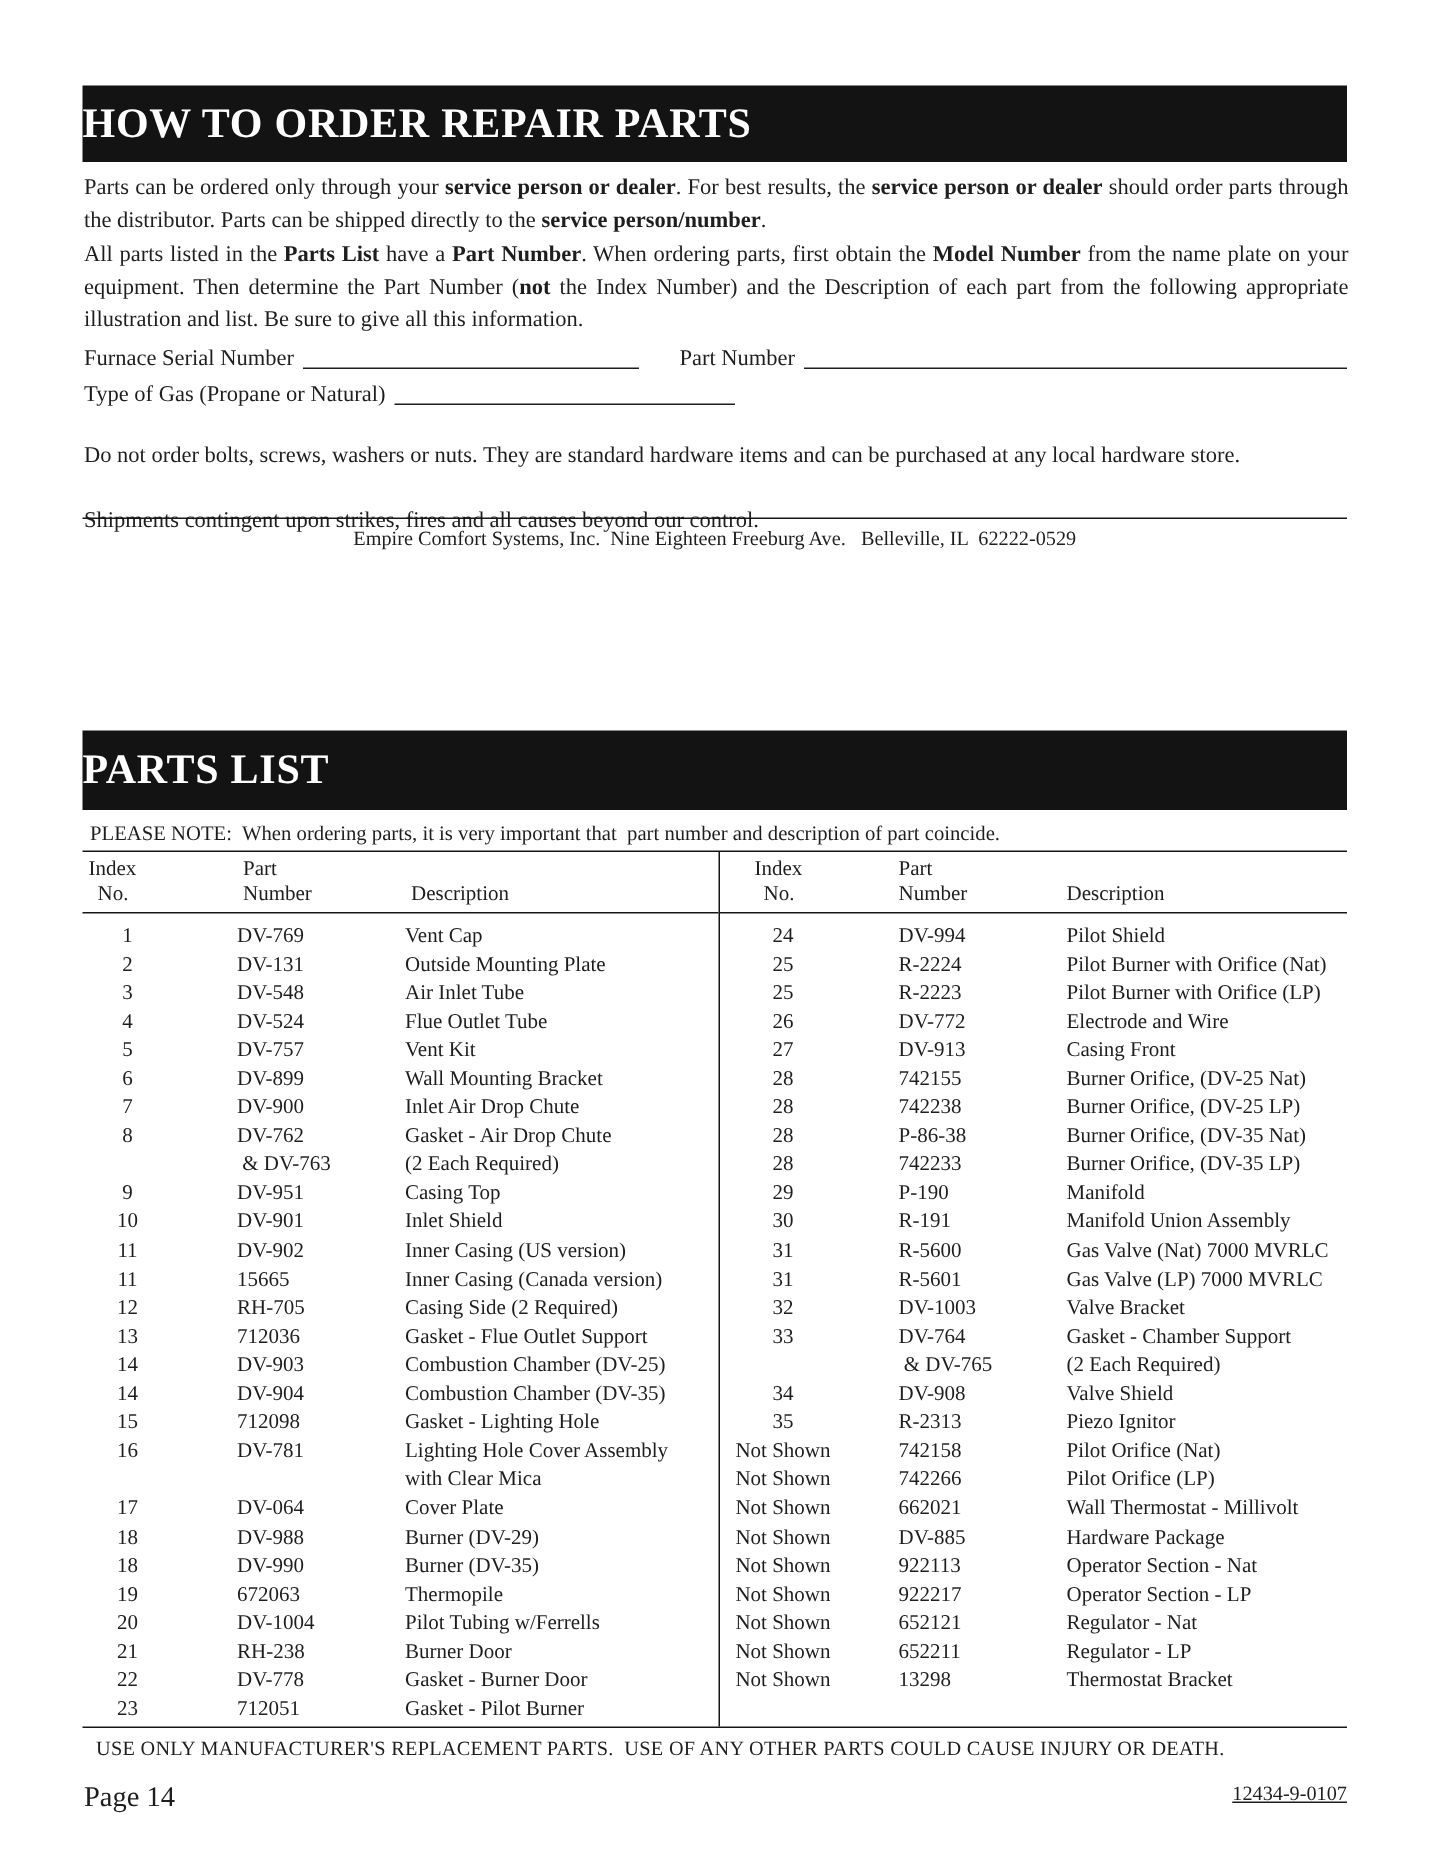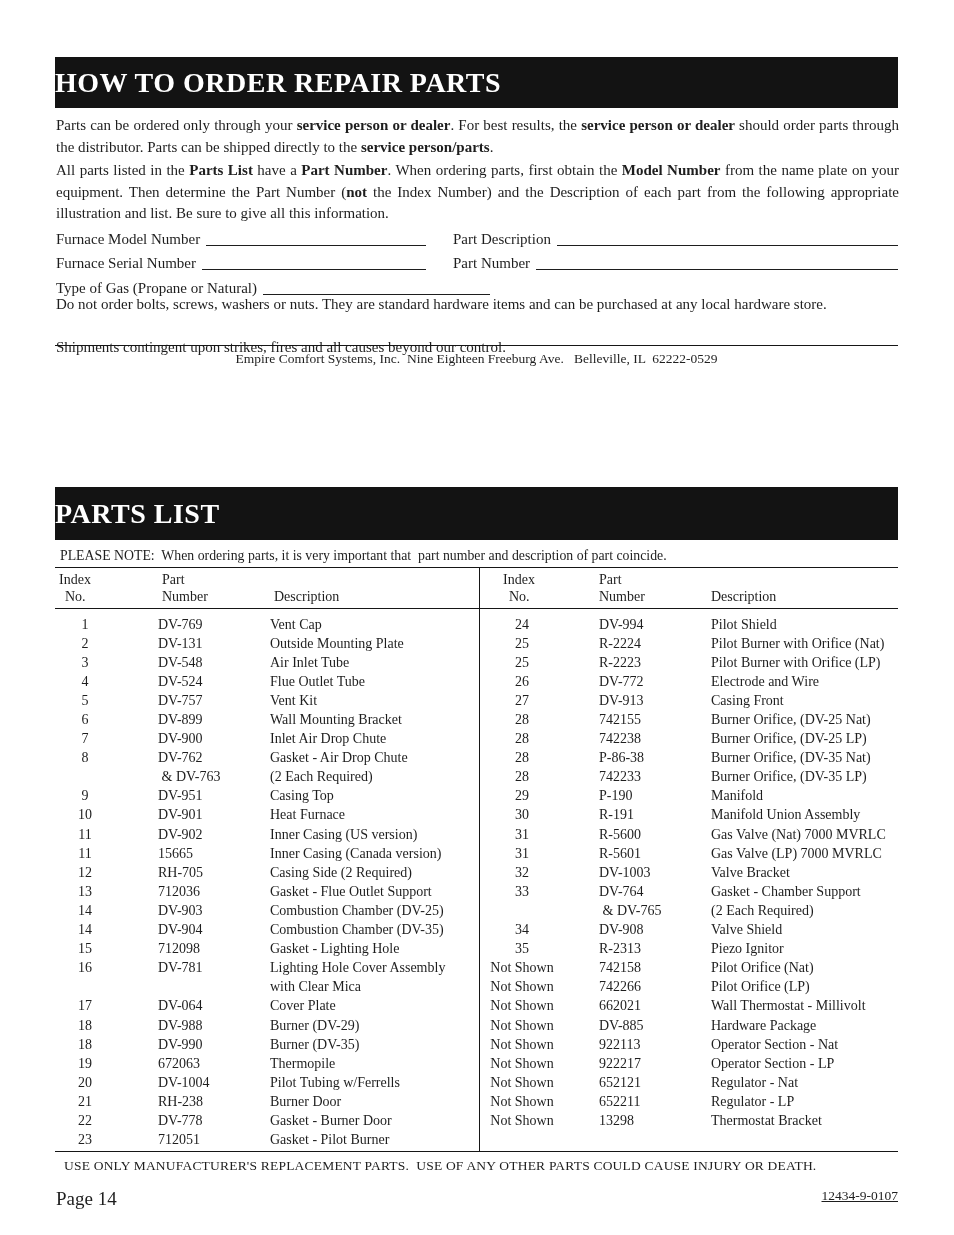--- a/index.html
+++ b/index.html
@@ -68,35 +68,25 @@
 </head>
 <body>
 
 <div class="page">
 
   <div class="banner banner1">
     <span>HOW TO ORDER REPAIR PARTS</span>
   </div>
 
   <div class="intro">
-    <p><span>Parts can be ordered only through your </span><span class="b">service person or dealer</span><span>. For best results, the </span><span class="b">service person or dealer</span><span> should order parts through the distributor. Parts can be shipped directly to the </span><span class="b">service person/parts</span><span>.</span></p>
+    <p><span>Parts can be ordered only through your </span><span class="b">service person or dealer</span><span>. For best results, the </span><span class="b">service person or dealer</span><span> should order parts through the distributor. Parts can be shipped directly to the </span><span class="b">service person/number</span><span>.</span></p>
     <p><span>All parts listed in the </span><span class="b">Parts List</span><span> have a </span><span class="b">Part Number</span><span>. When ordering parts, first obtain the </span><span class="b">Model Number</span><span> from the name plate on your equipment. Then determine the Part Number (</span><span class="b">not</span><span> the Index Number) and the Description of each part from the following appropriate illustration and list. Be sure to give all this information.</span></p>
   </div>
 
   <div class="form">
-    <div class="form-row">
-      <div class="fgroup fg-left">
-        <span>Furnace Model Number</span>
-        <span class="fline"></span>
-      </div>
-      <div class="fgroup fg-right">
-        <span>Part Description</span>
-        <span class="fline"></span>
-      </div>
-    </div>
     <div class="form-row">
       <div class="fgroup fg-left">
         <span>Furnace Serial Number</span>
         <span class="fline"></span>
       </div>
       <div class="fgroup fg-right">
         <span>Part Number</span>
         <span class="fline"></span>
       </div>
     </div>
@@ -191,21 +181,21 @@
 
           <div class="prow">
             <div class="cIndex">9</div>
             <div class="cPart">DV-951</div>
             <div class="cDesc">Casing Top</div>
           </div>
 
           <div class="prow">
             <div class="cIndex">10</div>
             <div class="cPart">DV-901</div>
-            <div class="cDesc">Heat Furnace</div>
+            <div class="cDesc">Inlet Shield</div>
           </div>
 
           <div class="prow">
             <div class="cIndex">11</div>
             <div class="cPart">DV-902</div>
             <div class="cDesc">Inner Casing (US version)</div>
           </div>
 
           <div class="prow">
             <div class="cIndex">11</div>

